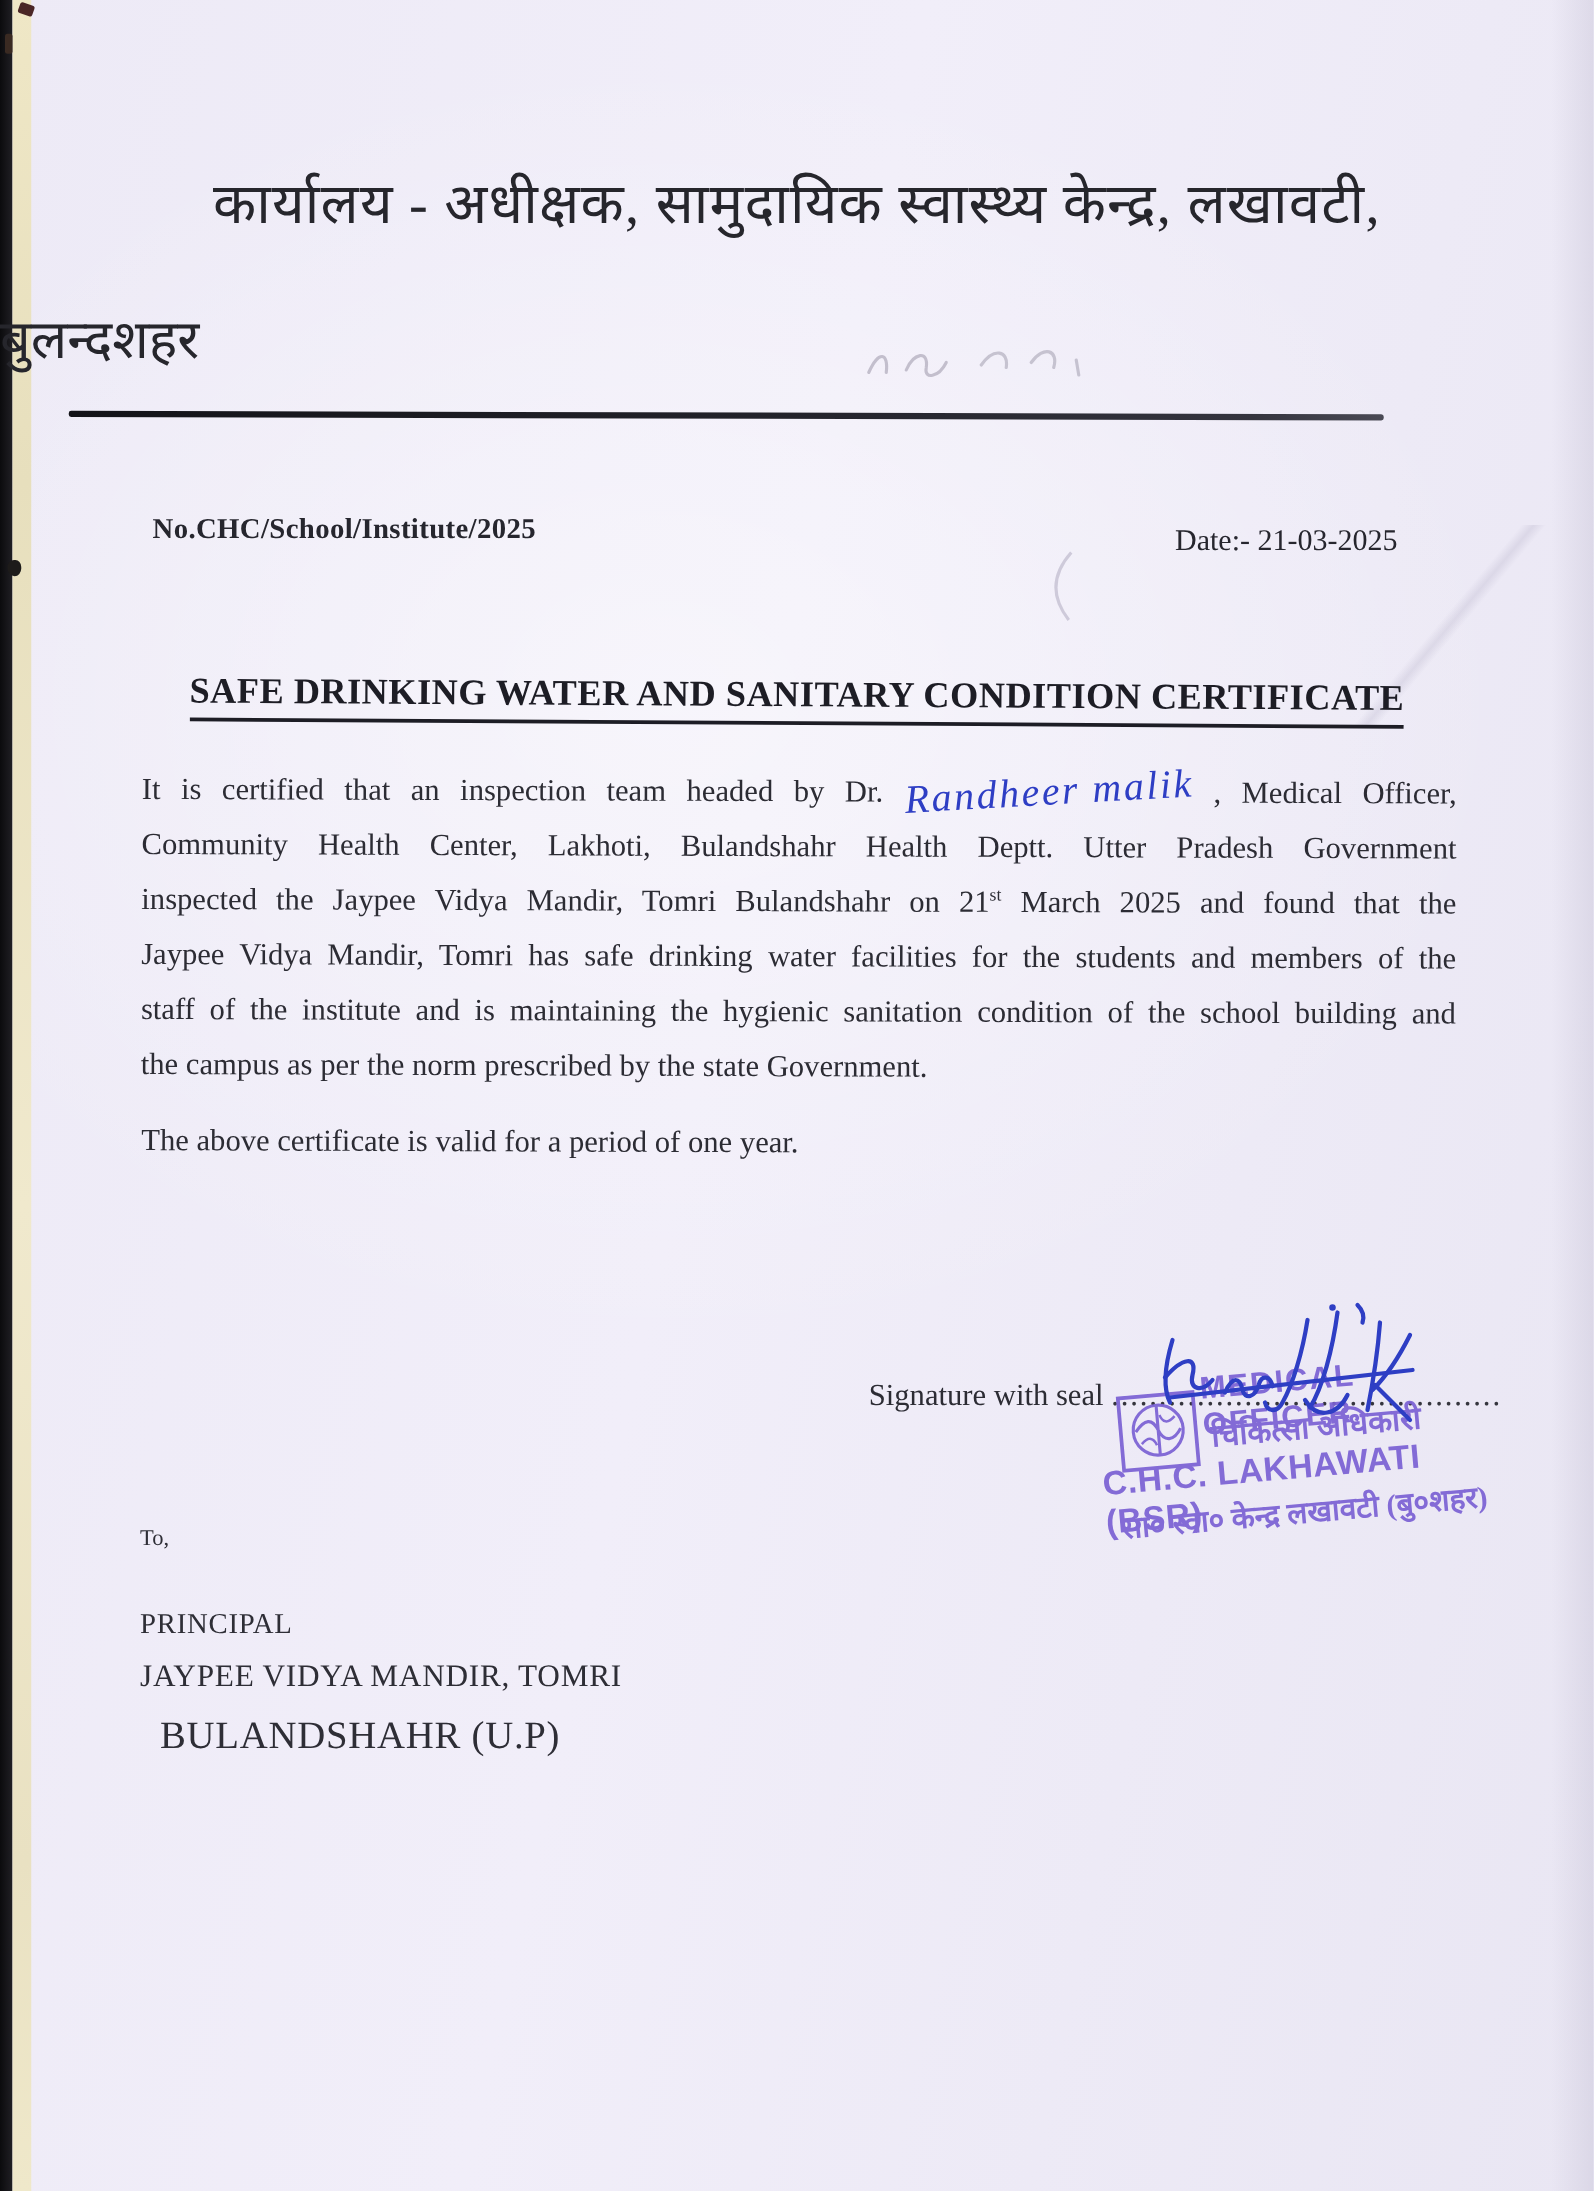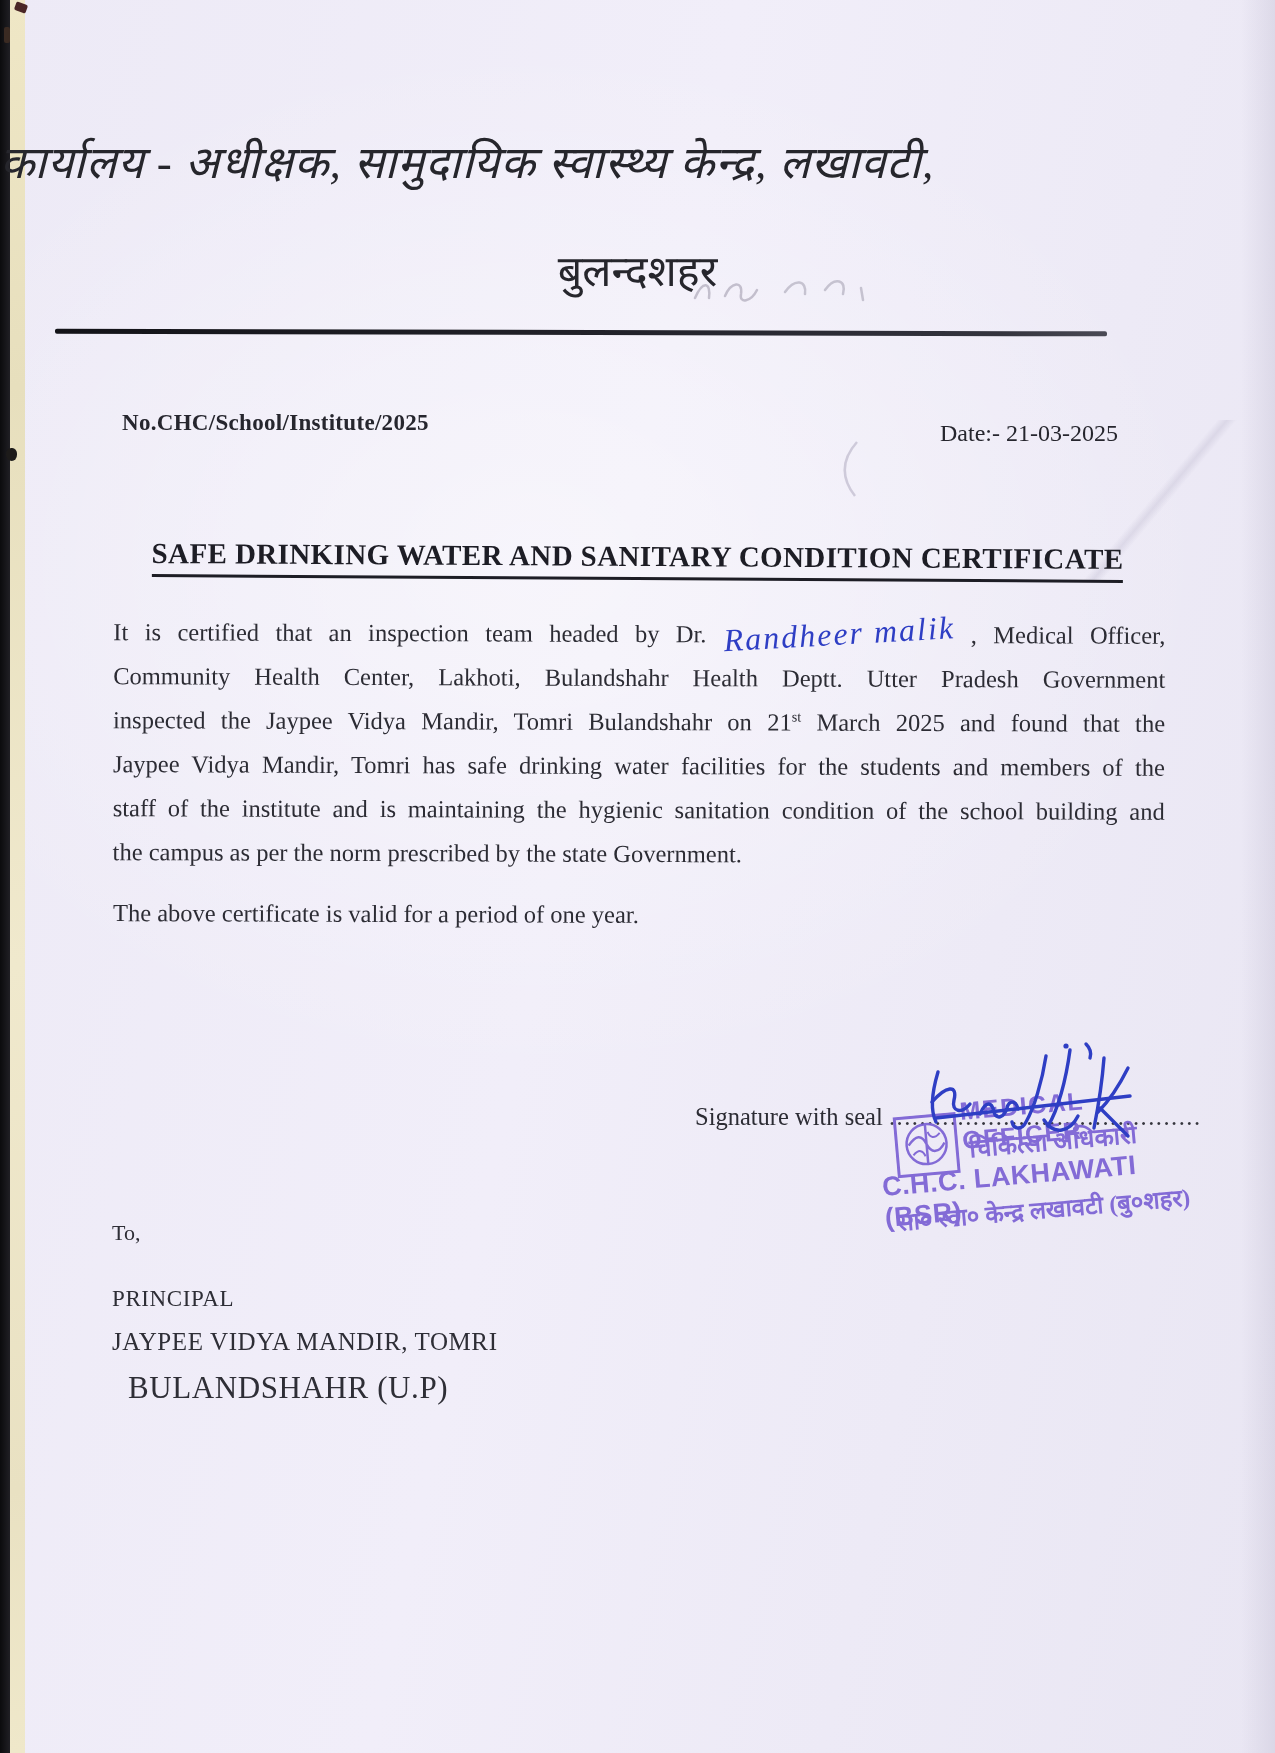--- a/index.html
+++ b/index.html
@@ -19,22 +19,22 @@
   .edge-black{left:0;top:0;width:10px;height:1753px;background:linear-gradient(90deg,#0b0b0d,#201f24);}
   .edge-cream{left:10px;top:0;width:15px;height:1753px;
     background:linear-gradient(180deg,#efe7c6 0%,#e7dfbd 22%,#f0e9cd 55%,#e9e1c2 85%,#efe8ca 100%);}
   .speck{left:6px;top:448px;width:11px;height:13px;background:#1d1b1a;border-radius:50% 45% 50% 55%;}
   .corner-mark1{left:15px;top:3px;width:12px;height:9px;background:#4a2626;border-radius:2px;transform:rotate(20deg);}
   .corner-mark2{left:4px;top:27px;width:6px;height:16px;background:#3a2a22;border-radius:2px;}
   .right-shade{right:0;top:0;width:34px;height:1753px;background:linear-gradient(270deg,rgba(185,180,202,.30),rgba(185,180,202,0));}
   .crease{left:1060px;top:420px;width:200px;height:160px;
     background:linear-gradient(130deg,transparent 47%,rgba(175,170,195,.28) 50%,transparent 53%);}
   
-  .hline1{left:0;top:130px;width:1275px;font-size:45px;color:#26262c;letter-spacing:1px;font-style:italic;}
-  .hline2{left:0;top:240px;width:1275px;text-align:center;font-size:43px;color:#26262c;}
+  .hline1{left:0;top:130px;width:1275px;text-align:center;font-size:45px;color:#26262c;letter-spacing:1px;}
+  .hline2{left:0;top:240px;width:1275px;text-align:left;font-size:43px;color:#26262c;}
   .divider{left:55px;top:330px;width:1052px;height:5px;transform:rotate(.15deg);
     background:linear-gradient(90deg,#131318 0%,#23232b 55%,#34343e 90%,#4a4a55 100%);
     border-radius:2px;}
   
   .refno{left:122px;top:410px;font-size:23px;font-weight:bold;color:#26262e;letter-spacing:.3px;}
   .dateline{left:940px;top:420px;font-size:24px;font-weight:normal;color:#26262e;}
   
   .titlewrap{left:0;top:540px;width:1275px;text-align:center;transform:rotate(.35deg);}
   .titletext{display:inline-block;font-size:29px;font-weight:bold;color:#1d1d25;
     letter-spacing:.4px;border-bottom:3px solid #1d1d25;padding-bottom:4px;}
@@ -139,18 +139,18 @@
       <path d="M152 12 C148 42 140 72 130 88"></path>
       <path d="M126 82 C136 98 152 94 160 78"></path>
       <path d="M186 20 C184 46 180 70 176 90"></path>
       <path d="M210 30 C198 54 188 66 180 74 M182 70 C192 80 202 90 210 98"></path>
       <path d="M168 6 C172 10 174 14 172 20"></path>
       <path d="M18 80 C70 74 140 66 212 58"></path>
     </g>
     <circle cx="148" cy="8" r="2.6" fill="#2e3ec4"></circle>
   </svg>
 
-  <div class="abs" style="left:112px;top:1220px;font-size:22px;color:#2e2e36;">To,</div>
+  <div class="abs" style="left:112px;top:1220px;font-size:18px;color:#2e2e36;">To,</div>
   <div class="abs" style="left:112px;top:1286px;font-size:23px;color:#2e2e36;letter-spacing:.6px;">PRINCIPAL</div>
   <div class="abs" style="left:112px;top:1328px;font-size:25px;color:#2e2e36;letter-spacing:.6px;">JAYPEE VIDYA MANDIR, TOMRI</div>
   <div class="abs" style="left:128px;top:1370px;font-size:31px;color:#2e2e36;letter-spacing:.6px;">BULANDSHAHR (U.P)</div>
 
 </div>
 
 </body></html>

